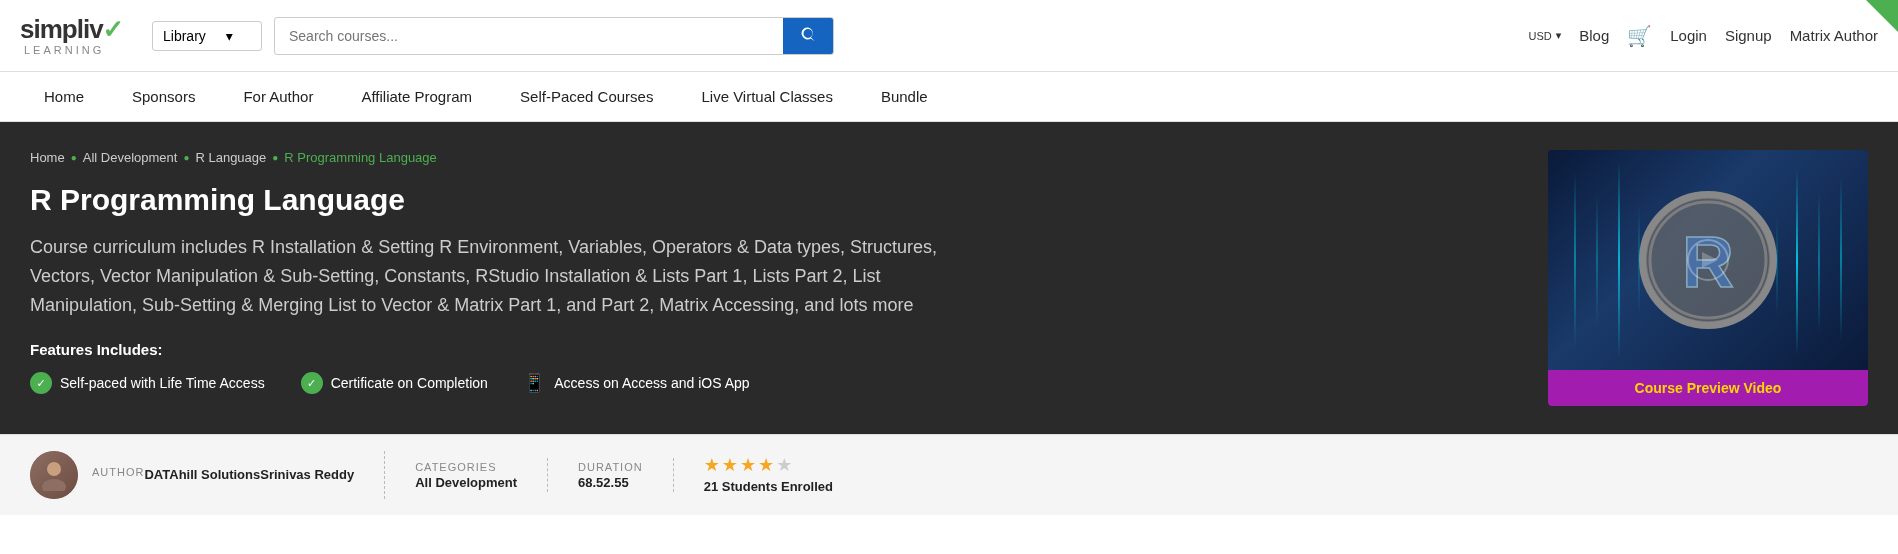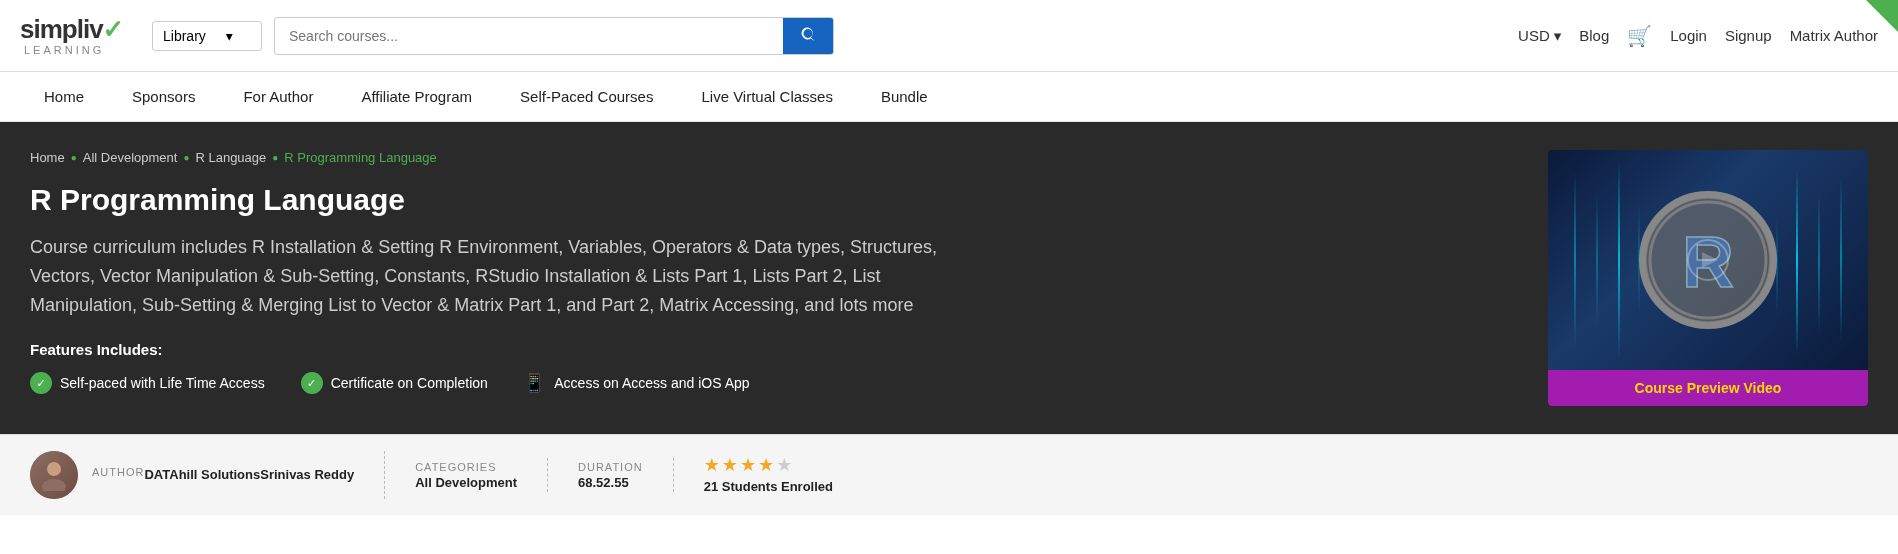--- a/index.html
+++ b/index.html
@@ -81,21 +81,21 @@
     .nav-right {
       display: flex;
       align-items: center;
       gap: 18px;
       margin-left: auto;
     }
     .usd-btn {
       display: flex;
       align-items: center;
       gap: 4px;
-      font-size: 15px;
+      font-size: 11px;
       cursor: pointer;
       color: #333;
       margin-left: 48px;
     }
     .nav-link {
       font-size: 15px;
       color: #333;
       text-decoration: none;
       cursor: pointer;
     }

